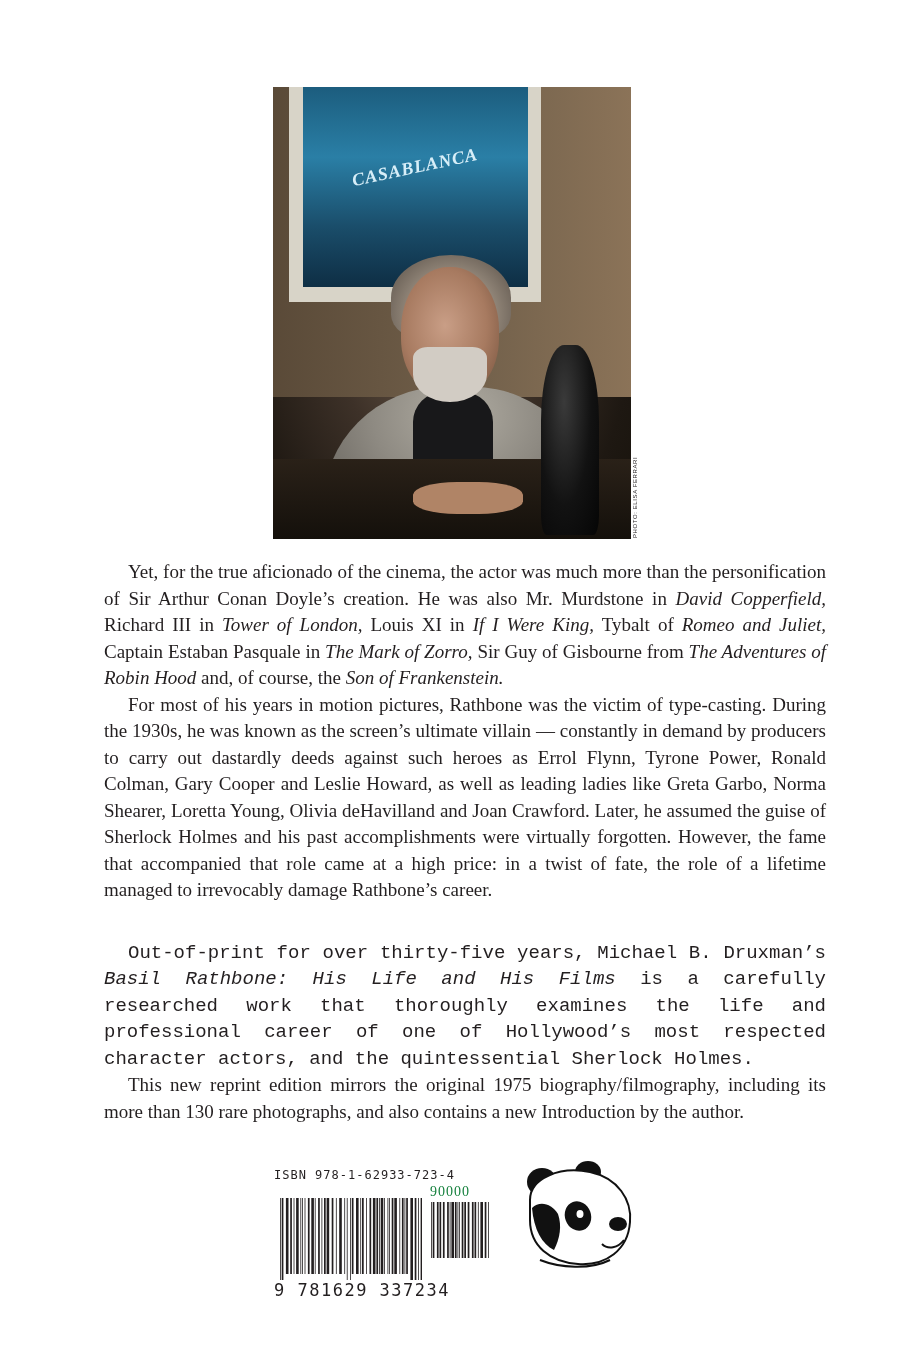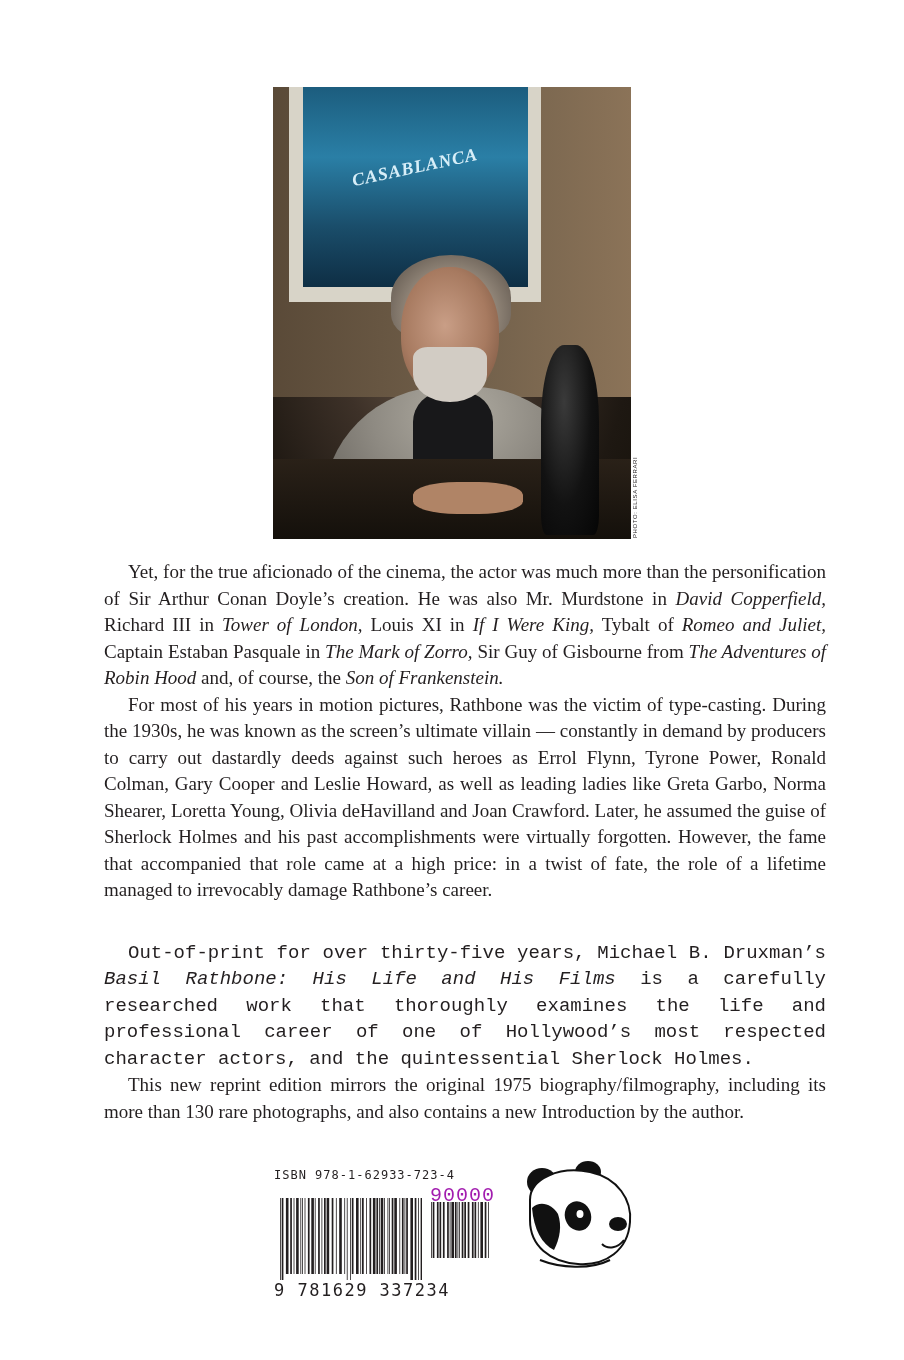--- a/index.html
+++ b/index.html
@@ -29,21 +29,21 @@
   .credit { position:absolute; left:632px; top:538px; transform-origin:0 0; transform:rotate(-90deg);
     font-family:"Liberation Sans","DejaVu Sans",sans-serif; font-size:6px; letter-spacing:0.6px; color:#231f20; white-space:nowrap; }
 
   .body { position:absolute; left:104px; top:559px; width:722px; font-size:19px; line-height:26.5px; text-align:justify; }
   .body p { margin:0; text-indent:24px; }
   .body p.gap { margin-top:36px;font-family:Liberation Mono, monospace; }
   .body i { font-style:italic; }
 
   .barcode-wrap { position:absolute; left:274px; top:1168px; width:244px; height:128px; }
   .isbn-text { position:absolute; left:0; top:0; font-family:"DejaVu Sans Mono","Liberation Mono",monospace; font-size:12px; letter-spacing:1px; white-space:nowrap; color:#231f20; }
-  .price-text { position:absolute; left:156px; top:16px; font-family:Liberation Mono, monospace; font-size:20px; letter-spacing:1px; color:#a21caf; }
+  .price-text { position:absolute; left:156px; top:16px; font-family:Liberation Serif, serif; font-size:14px; letter-spacing:1px; color:#15803d; }
   .bars-main { position:absolute; left:6px; top:30px; width:142px; height:82px; }
   .bars-add { position:absolute; left:157px; top:34px; width:60px; height:62px; }
   .digits-text { position:absolute; left:0; top:112px; font-family:"DejaVu Sans Mono","Liberation Mono",monospace; font-size:17px; letter-spacing:1.5px; color:#231f20; white-space:nowrap; }
 
   .panda { position:absolute; left:520px; top:1160px; width:118px; height:110px; }
 </style>
 </head>
 <body>
 
 <div class="photo">

